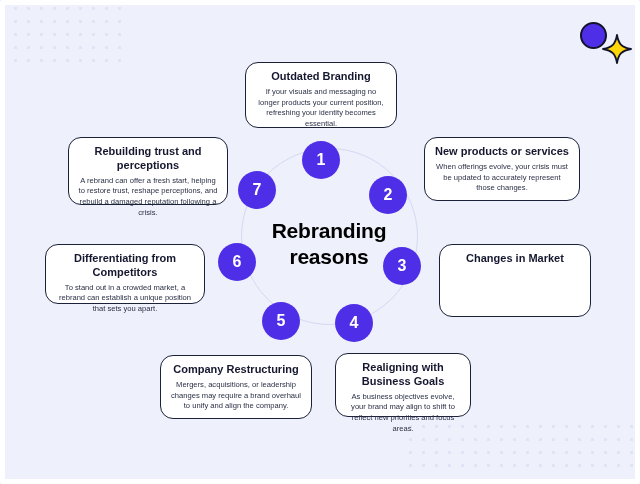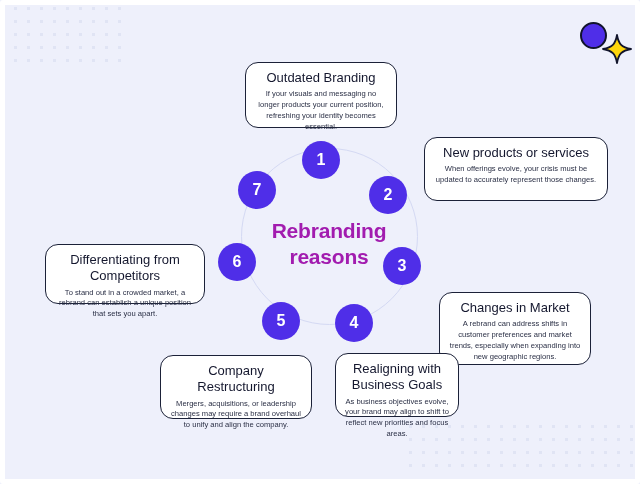--- a/index.html
+++ b/index.html
@@ -50,21 +50,21 @@
     border:1.5px solid #d4d9f3;
     border-radius:50%;
     background:transparent;
     z-index:2;
   }
   #center-title{
     position:absolute;
     left:231px;top:218px;width:196px;
     text-align:center;
     font-size:21px;font-weight:700;line-height:1.25;
-    color:#a21caf;
+    color:#000000;
     letter-spacing:-.2px;
     z-index:3;
   }
   
   .badge{
     position:absolute;
     width:38px;height:38px;border-radius:50%;
     background:#4f2ee8;
     color:#ffffff;
     font-size:16px;font-weight:700;
@@ -75,21 +75,21 @@
   .card{
     position:absolute;
     box-sizing:border-box;
     background:#ffffff;
     border:1.6px solid #1b2138;
     border-radius:13px;
     padding:7px 9px 8px 9px;
     z-index:10;
   }
   .card-title{
-    font-size:13px;font-weight:400;color:#14172e;
+    font-size:11px;font-weight:700;color:#14172e;
     text-align:center;line-height:1.25;
     margin-bottom:3px;
   }
   .card-body{
     font-size:7.6px;font-weight:400;color:#2a2f45;
     text-align:center;line-height:1.42;
   }
 </style>
 </head>
 <body>
@@ -127,40 +127,43 @@
   </div>
   <div class="badge" style="left:238px;top:171px;">
     <span>7</span>
   </div>
 
   <div class="card" style="left:245px;top:62px;width:152px;height:66px;">
     <div class="card-title">Outdated Branding</div>
     <div class="card-body">If your visuals and messaging no longer products your current position, refreshing your identity becomes essential.</div>
   </div>
 
-  <div class="card" style="left:424px;top:137px;width:184px;height:64px;">
+  <div class="card" style="left:424px;top:137px;width:156px;height:64px;">
     <div class="card-title">New products or services</div>
     <div class="card-body">When offerings evolve, your crisis must be updated to accurately represent those changes.</div>
   </div>
 
-  <div class="card" style="left:439px;top:244px;width:152px;height:73px;margin-top:48px;">
+  <div class="card" style="left:439px;top:244px;width:152px;height:73px;">
     <div class="card-title">Changes in Market</div>
-    <div class="card-body">A rebrand can address shifts in customer preferences and market trends, especially when expanding into new geographic regions.</div>
   </div>
 
-  <div class="card" style="left:335px;top:353px;width:124px;height:64px;">
+  <div class="card" style="left:335px;top:353px;width:136px;height:64px;">
     <div class="card-title">Realigning with Business Goals</div>
     <div class="card-body">As business objectives evolve, your brand may align to shift to reflect new priorities and focus areas.</div>
   </div>
 
   <div class="card" style="left:45px;top:244px;width:160px;height:60px;">
     <div class="card-title">Differentiating from Competitors</div>
     <div class="card-body">To stand out in a crowded market, a rebrand can establish a unique position that sets you apart.</div>
   </div>
 
   <div class="card" style="left:160px;top:355px;width:152px;height:64px;">
     <div class="card-title">Company Restructuring</div>
     <div class="card-body">Mergers, acquisitions, or leadership changes may require a brand overhaul to unify and align the company.</div>
   </div>
 
+  <div class="card" style="left:68px;top:137px;width:160px;height:68px;">
+    <div class="card-title">Rebuilding trust and perceptions</div>
+    <div class="card-body">A rebrand can offer a fresh start, helping to restore trust, reshape perceptions, and rebuild a damaged reputation following a crisis.</div>
+  </div>
 
   <div id="frame-border"></div>
 </div>
 
 </body></html>

